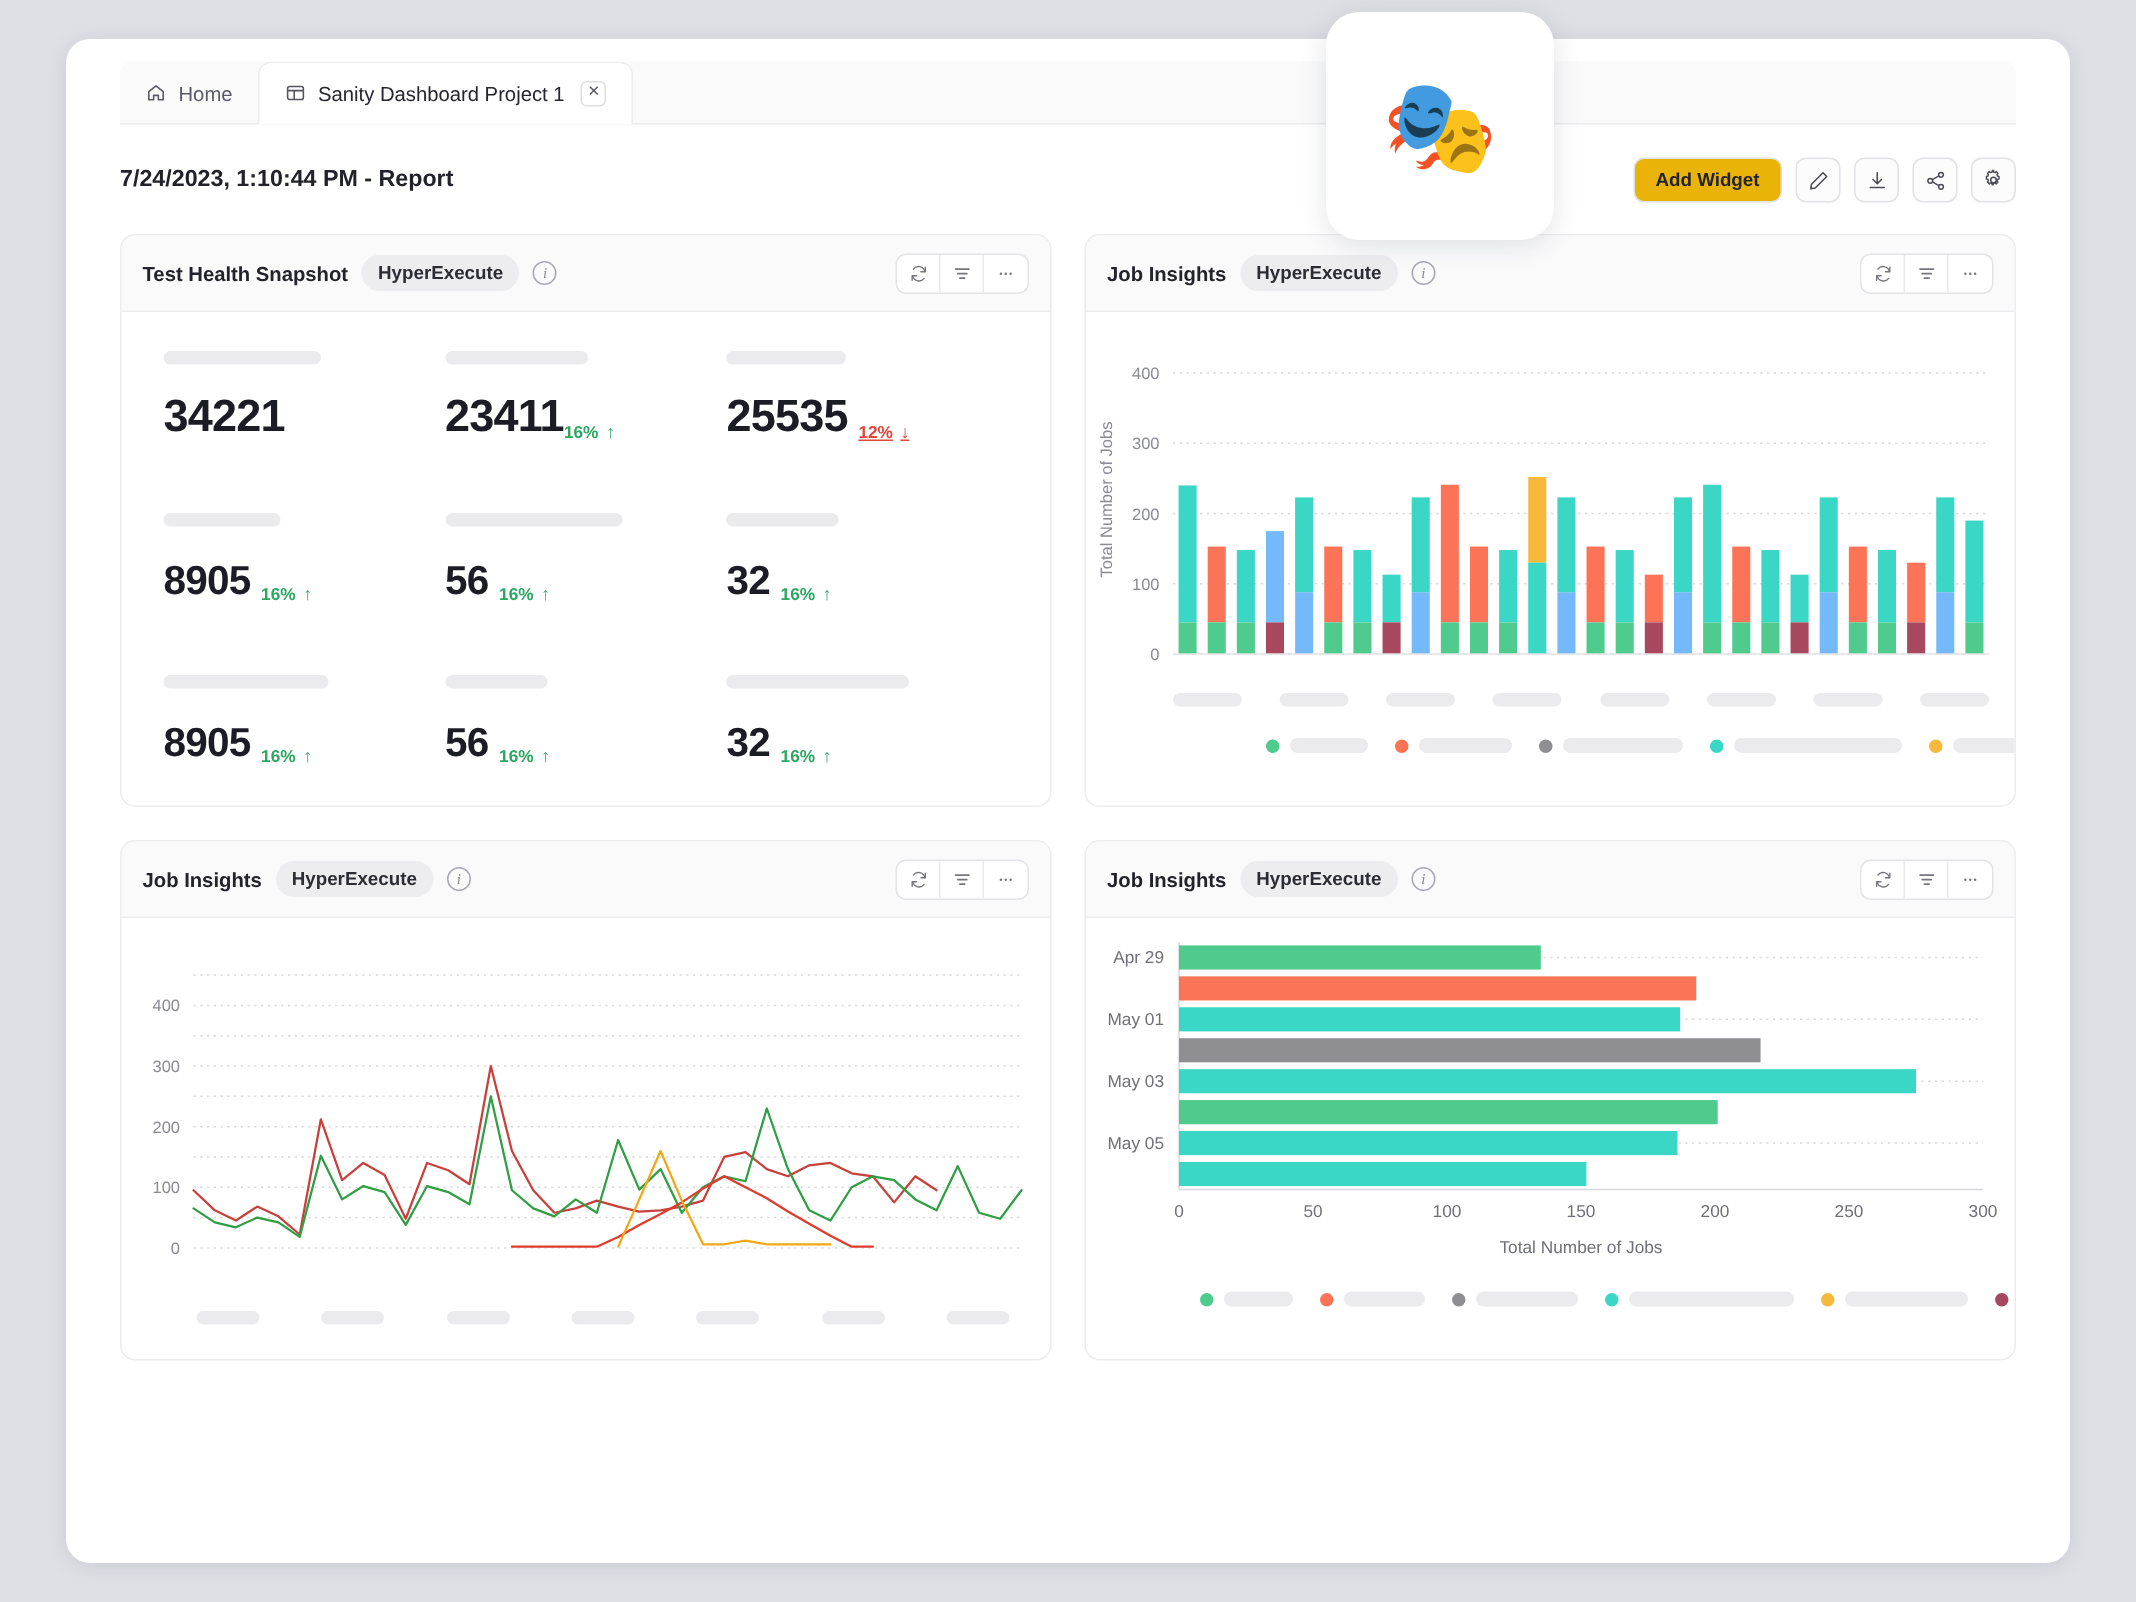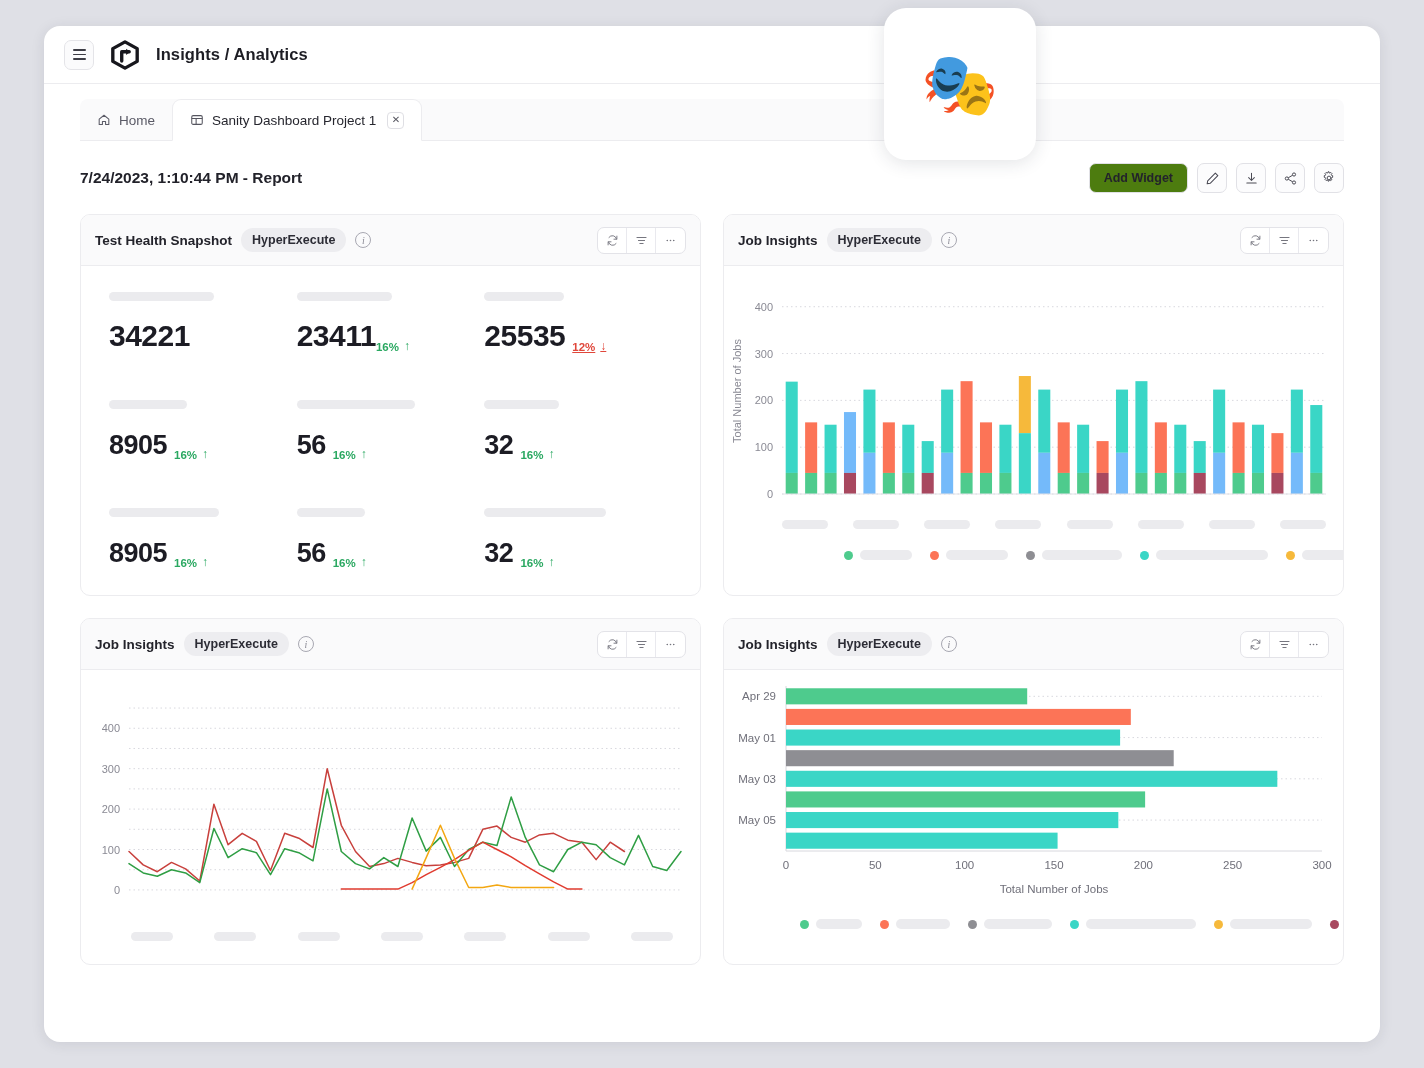--- a/index.html
+++ b/index.html
@@ -82,21 +82,21 @@
   
   .report-head {
     display: flex; align-items: center; justify-content: space-between;
     margin: 22px 36px 0 36px;
   }
   .report-title { font-size: 15.5px; font-weight: 700; color: #22222a; }
   .report-actions { display: flex; align-items: center; gap: 9px; }
   .btn-add {
     height: 30px; padding: 0 14px;
     border: 1px solid #e1e1e6; border-radius: 7px;
-    background: #4d7c0f;
+    background: #eab308;
     font-size: 12.5px; font-weight: 700; color: #23232b;
     font-family: "Liberation Sans", sans-serif;
     cursor: pointer;
   }
   .icon-btn {
     width: 30px; height: 30px;
     border: 1px solid #e1e1e6; border-radius: 7px;
     background: #fcfcfd;
     display: flex; align-items: center; justify-content: center;
     cursor: pointer;
@@ -191,35 +191,20 @@
     display: flex; align-items: center; justify-content: center;
     font-size: 62px;
     z-index: 50;
   }
 </style>
 </head>
 <body>
 
 <div class="app-window">
 
-  <div class="topbar">
-    <div class="hamburger">
-        <i></i>
-        <i></i>
-        <i></i>
-      </div>
-    <div class="brand-logo">
-      <svg width="30" height="30" viewBox="0 0 32 32">
-        <path d="M16 2 L29 9.2 V22.8 L16 30 L3 22.8 V9.2 Z" fill="none" stroke="#17171d" stroke-width="3.6" stroke-linejoin="round"></path>
-        <path d="M12.5 22.5 L12.5 12.5 L20.5 12.5" fill="none" stroke="#17171d" stroke-width="3.6" stroke-linecap="round" stroke-linejoin="round"></path>
-        <path d="M17.2 9.3 L21.6 12.6 L17.2 15.9 Z" fill="#17171d"></path>
-      </svg>
-    </div>
-    <div class="app-title">Insights / Analytics</div>
-  </div>
 
   <div class="tabstrip">
     <div class="tab">
       <span>
         <svg width="14" height="14" viewBox="0 0 16 16">
             <path d="M2.5 7 L8 2.6 L13.5 7 V13.2 H9.8 V9.8 H6.2 V13.2 H2.5 Z" fill="none" stroke="#5a5a66" stroke-width="1.2" stroke-linejoin="round"></path>
           </svg>
       </span>
       <span>Home</span>
     </div>

